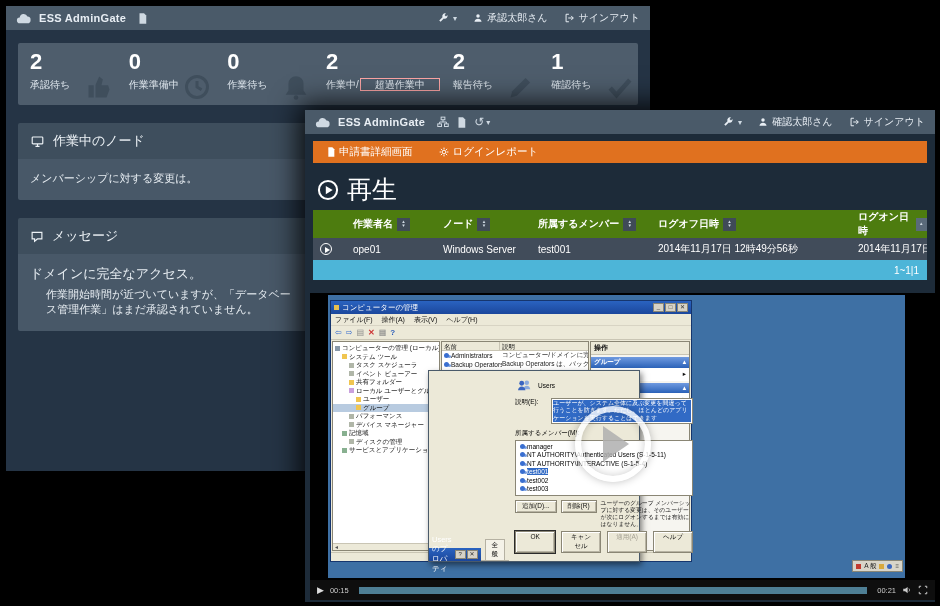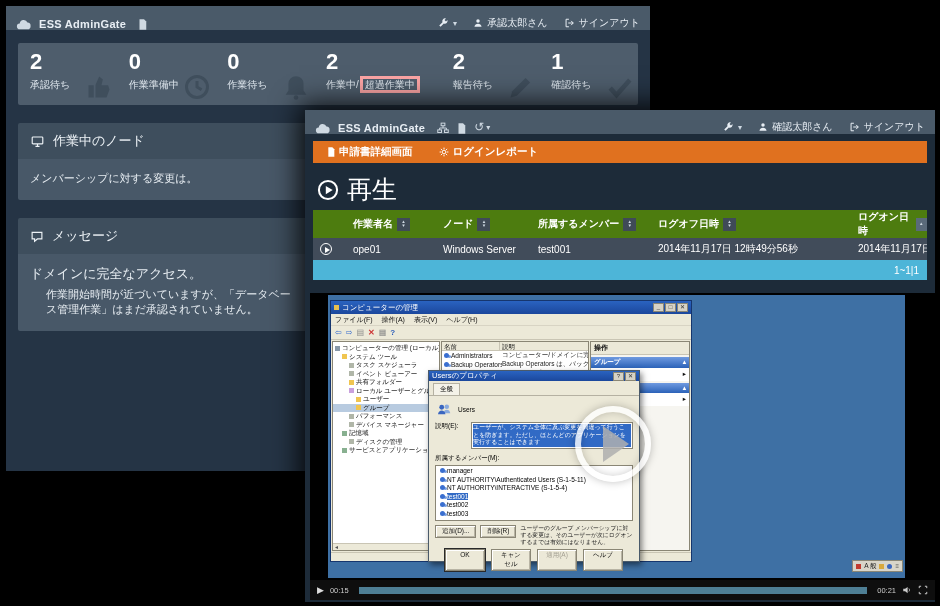--- a/index.html
+++ b/index.html
@@ -4,45 +4,45 @@
 <style>
   html,body{margin:0;padding:0;background:#000;}
   *{box-sizing:border-box;}
   .stage{position:relative;width:940px;height:606px;background:#000;overflow:hidden;
          font-family:"Liberation Sans",sans-serif;}
   .win{position:absolute;}
   svg{display:block;}
 
   
   .win.back{left:6px;top:6px;width:644px;height:465px;background:#253445;box-shadow:0 0 18px rgba(0,0,0,.9);}
-  .topbar{height:24px;background:#4a5a69;display:flex;align-items:flex-end;padding:0 10px;color:#e8eef4;font-size:11px;gap:8px;}
+  .topbar{height:24px;background:#4a5a69;display:flex;align-items:center;padding:0 10px;color:#e8eef4;font-size:11px;gap:8px;}
   .brand{font-weight:bold;letter-spacing:.3px;margin-right:4px;}
   .tb-ic{color:#cfd9e2;display:flex;align-items:center;gap:2px;}
   .tb-right{margin-left:auto;display:flex;align-items:center;gap:16px;font-size:10px;}
   .tb-right .grp{display:flex;align-items:center;gap:4px;cursor:pointer;color:#e8eef4;}
   .caret{font-size:8px;color:#cfd9e2;}
 
   .counters{margin:13px 12px 0;background:#4e5d6c;border-radius:2px;display:flex;height:62px;}
   .counter{flex:1;position:relative;padding:7px 6px 4px 12px;overflow:hidden;}
   .counter.wide{flex:1.35;}
   .cnum{font-size:22px;font-weight:bold;color:#fff;line-height:24px;}
   .clabel{font-size:10px;color:#dde5ec;margin-top:4px;white-space:nowrap;}
-  .boxed{border:3px solid #fca5a5;padding:0 2px;margin-left:1px;}
+  .boxed{border:1px solid #fca5a5;padding:0 14px;margin-left:1px;}
   .boxed:empty{display:none;}
   .cicon{position:absolute;right:4px;bottom:4px;color:#3f4e5c;}
 
   .section{margin:18px 12px 0;width:292px;}
   .s-head{background:#3e4e5d;border-radius:2px 2px 0 0;padding:9px 12px;color:#eef3f7;font-size:13px;display:flex;align-items:center;gap:8px;}
   .s-body{background:#485868;border-radius:0 0 2px 2px;padding:12px 12px 14px;color:#e7edf2;font-size:11px;line-height:15px;}
   .headline{font-size:13px;margin-bottom:6px;}
   .msg{max-width:268px;margin-left:16px;}
 
   
   .win.front{left:305px;top:110px;width:630px;height:492px;background:#1d2b39;box-shadow:0 0 26px 6px rgba(0,0,0,.85);}
-  .navbar{margin:7px 8px 0;height:22px;background:#e0711f;display:flex;align-items:center;gap:26px;padding:0 14px;color:#fff;font-size:10.5px;font-weight:bold;}
+  .navbar{margin:7px 8px 0;height:22px;background:#e0711f;display:flex;align-items:center;gap:26px;padding:0 14px;color:#fff;font-size:10.5px;font-weight:normal;}
   .nav-item{display:flex;align-items:center;gap:4px;cursor:pointer;}
   .pg-head{margin:10px 12px 4px;color:#fff;font-size:25px;display:flex;align-items:center;gap:8px;font-weight:normal;}
 
   .tbl{margin:4px 8px 0;font-size:10px;color:#fff;}
   .thead,.trow,.tfoot{display:flex;align-items:center;}
   .thead{background:#4d7c0f;height:28px;font-weight:bold;}
   .trow{background:#414c5a;height:22px;}
   .tfoot{background:#4db5d8;height:20px;justify-content:flex-end;padding-right:8px;}
   .tc0{width:26px;display:flex;justify-content:center;}
   .thead > :nth-child(2){width:90px;} .thead > :nth-child(3){width:95px;}
@@ -96,21 +96,21 @@
   .g-row.sel .gname{background:#316ac5;color:#fff;}
   .gicon{width:5px;height:5px;border-radius:50%;background:#3a6fd0;box-shadow:3px 1px 0 -1px #7aa0e0;margin:0 2px 0 2px;flex:0 0 5px;}
   .gname{width:51px;overflow:hidden;}
   .gdesc{flex:1;overflow:hidden;color:#222;}
   .actions{width:100px;background:#f6f5f0;display:flex;flex-direction:column;font-size:6.5px;}
   .a-title{background:#ece9d8;border-bottom:1px solid #c9c5b4;font-weight:bold;padding:1px 3px;font-size:7px;}
   .abar{background:linear-gradient(180deg,#6f9ae0,#2b62b8);color:#fff;font-weight:bold;display:flex;justify-content:space-between;padding:1px 3px;margin-top:2px;cursor:pointer;}
   .aitem{display:flex;justify-content:space-between;padding:2px 3px 2px 10px;background:#fff;cursor:pointer;}
   .statusbar{height:9px;background:#ece9d8;border-top:1px solid #c9c5b4;}
 
-  .dialog{position:absolute;left:100px;top:75px;width:212px;height:192px;background:#ece9d8;border:1px solid #4a5a6a;box-shadow:2px 3px 6px rgba(0,0,0,.5);display:flex;flex-direction:column;font-size:6.5px;}
+  .dialog{position:absolute;left:100px;top:75px;width:212px;height:192px;background:#ece9d8;border:1px solid #4a5a6a;box-shadow:2px 3px 6px rgba(0,0,0,.5);display:flex;flex-direction:row;font-size:6.5px;align-items:flex-end;}
   .d-body{flex:1;padding:3px 6px 4px;display:flex;flex-direction:column;}
   .tabrow{border-bottom:1px solid #b5b1a2;padding:2px 4px 0;}
   .tab{display:inline-block;background:#f4f2e8;border:1px solid #b5b1a2;border-bottom:none;padding:1px 6px;font-size:6.5px;}
   .u-row{display:flex;align-items:center;gap:6px;margin:4px 2px 6px;}
   .d-desc{display:flex;gap:6px;margin-bottom:5px;}
   .d-desc .lbl{width:30px;}
   .field{flex:1;background:#fff;border:1px solid #8a8675;padding:1px;}
   .hl{background:#316ac5;color:#fff;display:block;font-size:6px;line-height:7.5px;}
   .members{border:1px solid #8a8675;background:#fff;height:56px;margin-top:2px;overflow:hidden;padding:1px 0;}
   .m-row{display:flex;align-items:center;height:8.5px;padding-left:2px;white-space:nowrap;}

